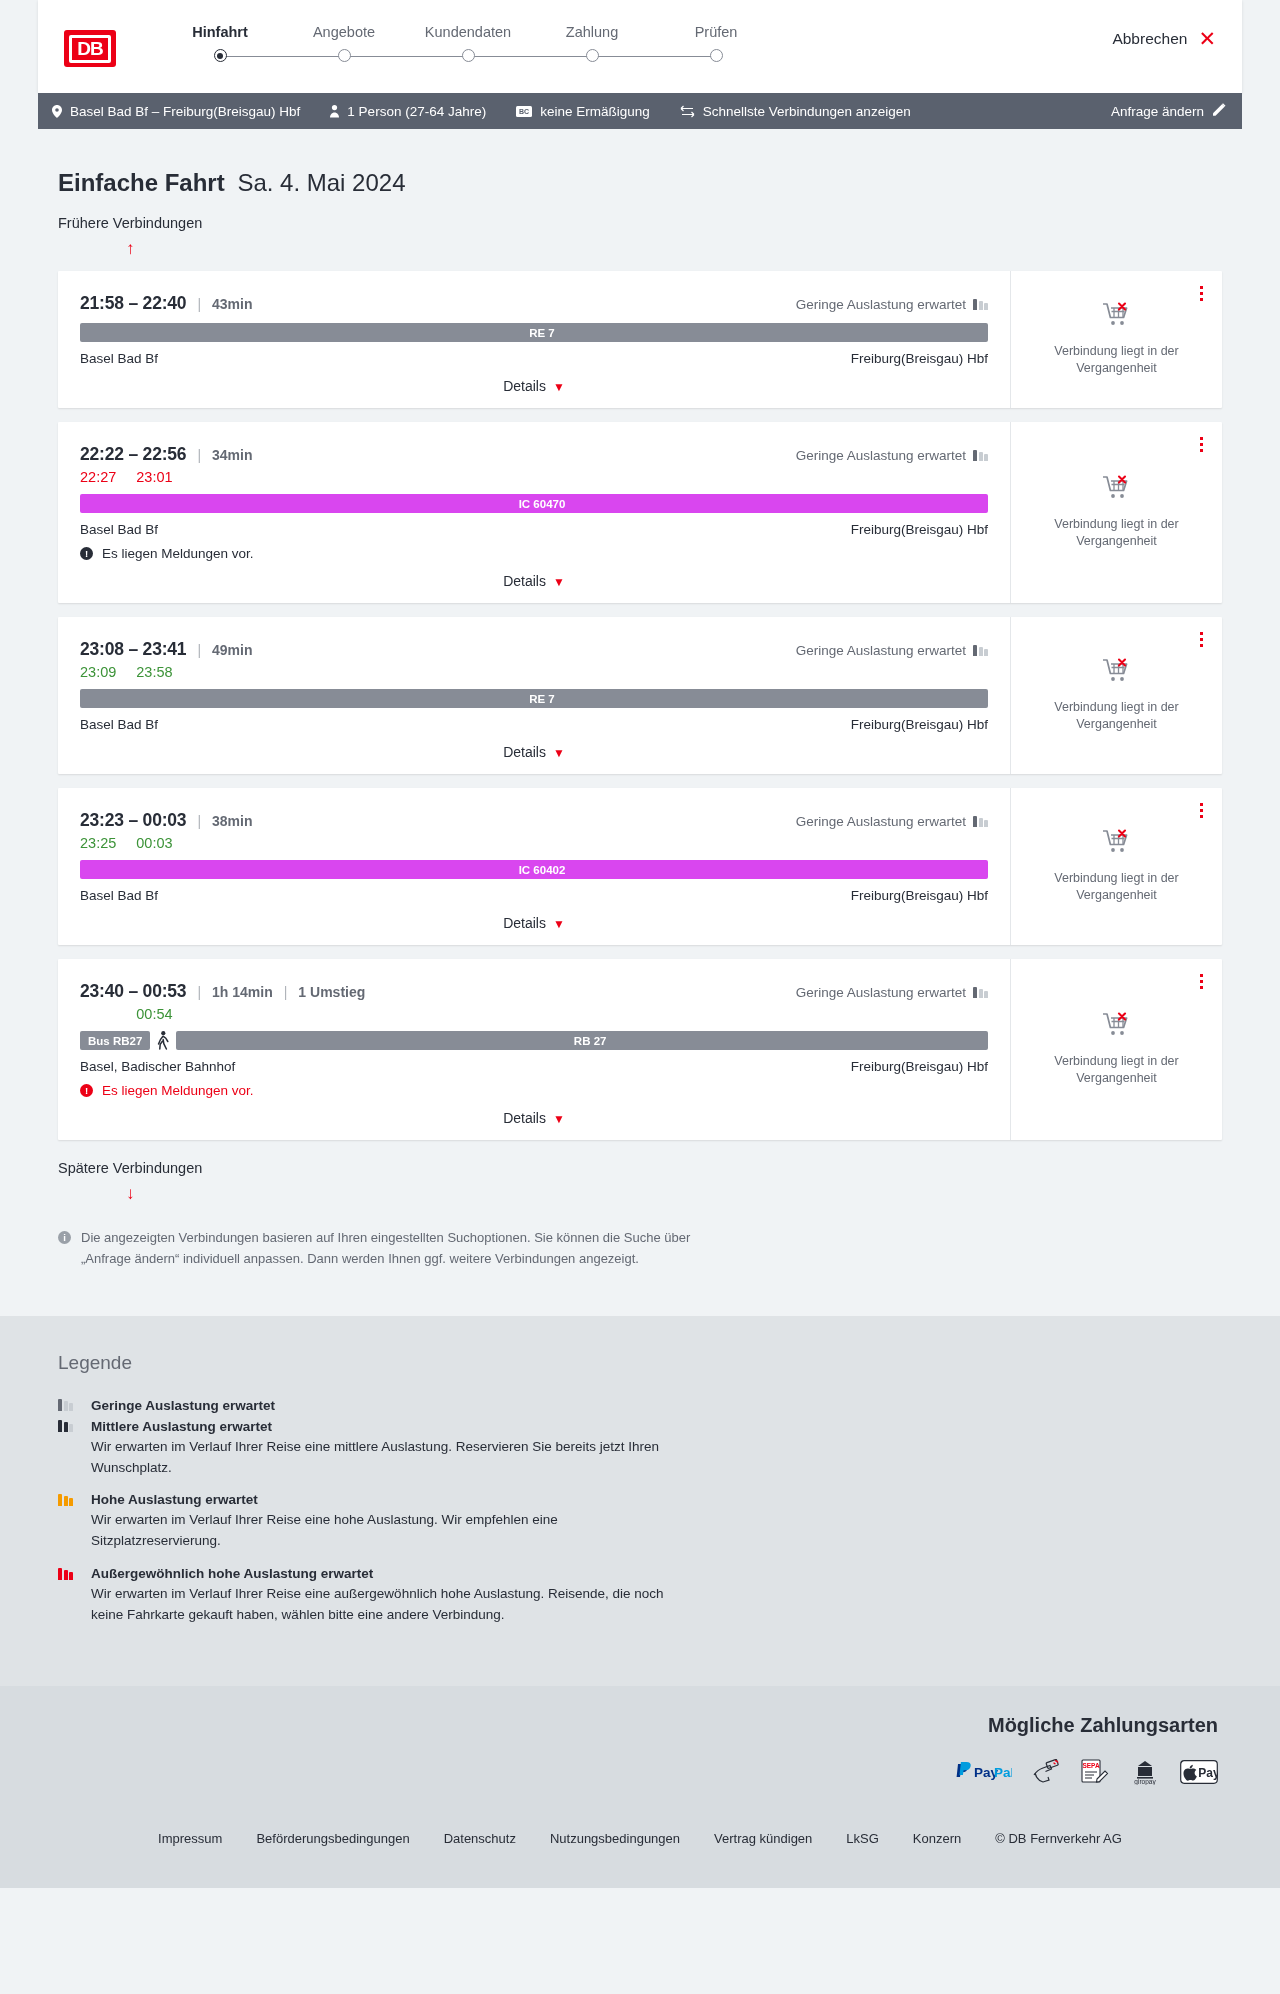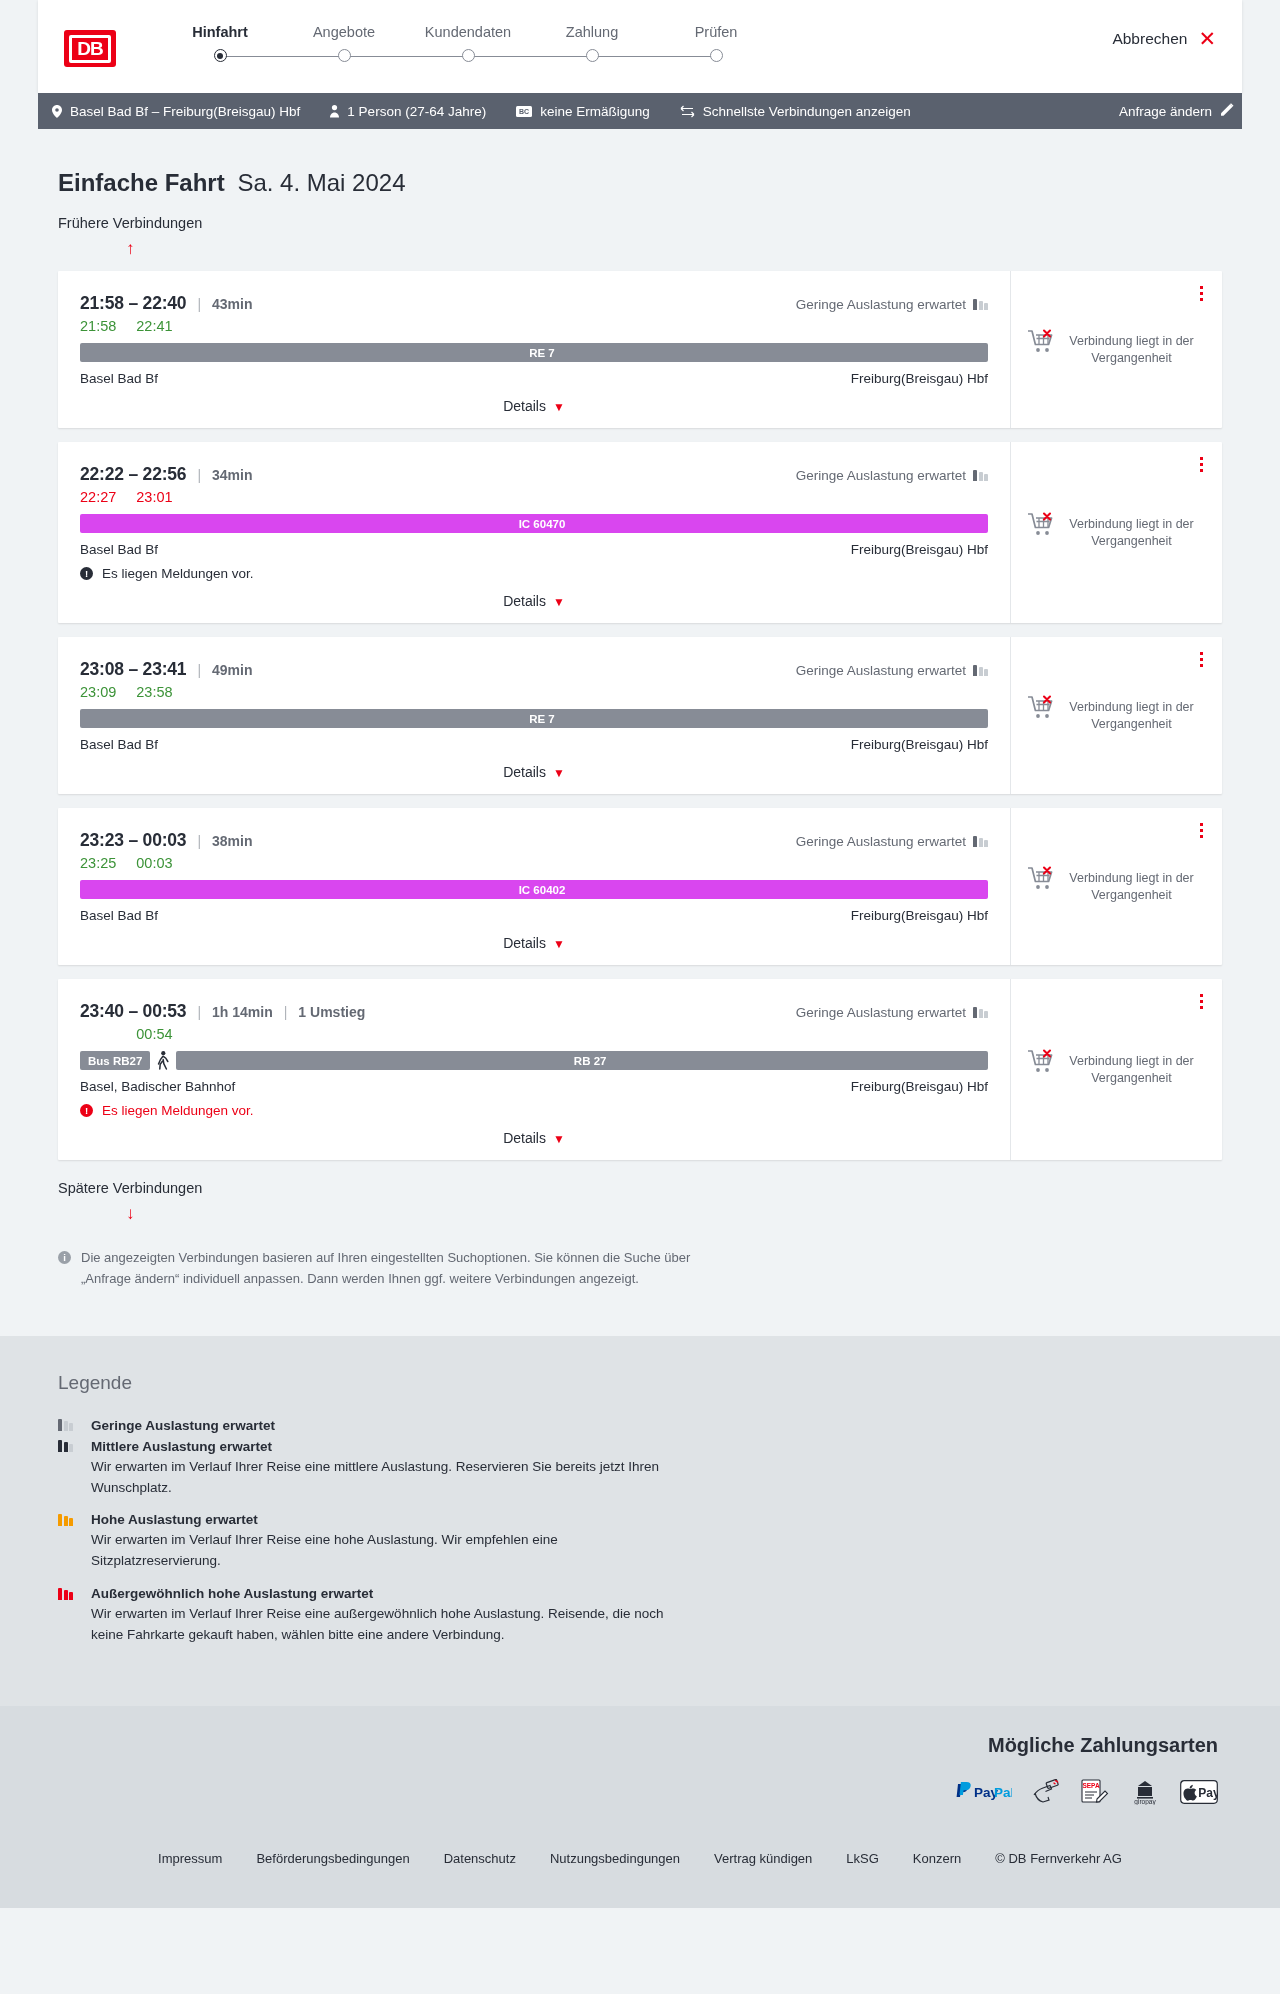--- a/index.html
+++ b/index.html
@@ -66,21 +66,21 @@
     background:#5a616e;
     margin: 0 38px;
     height:36px;
     display:flex; align-items:center;
     padding: 0 14px 0 14px;
     color:#ffffff; font-size:13.5px;
     position:relative;
   }
   .sb-item { display:flex; align-items:center; gap:8px; margin-right:30px; white-space:nowrap; cursor:pointer; }
   .sb-item svg { display:block; }
-  .sb-right { position:absolute; right:8px; display:flex; align-items:center; gap:9px; cursor:pointer;justify-content:flex-end; }
+  .sb-right { position:absolute; right:16px; display:flex; align-items:center; gap:9px; cursor:pointer;justify-content:flex-end; }
 
   
   .main { padding: 0 38px; }
   .page-title {
     margin-top:40px; margin-left:20px;
     font-size:24px; color:#282d37;
   }
   .page-title b { font-weight:bold; }
   .page-title span { font-weight:normal; margin-left:6px; }
 
@@ -93,21 +93,21 @@
 
   
   .card {
     background:#ffffff; margin-top:14px; margin-left:20px; margin-right:20px;
     display:flex; box-shadow:0 1px 2px rgba(0,0,0,0.10);
     border-radius:1px;
   }
   .card-left { flex:1 1 auto; padding:22px 22px 10px 22px; min-width:0; }
   .card-right {
     flex:0 0 212px; border-left:1px solid #e4e7ea;
-    position:relative; display:flex; flex-direction:row;
+    position:relative; display:flex; flex-direction:column;
     align-items:center; justify-content:center; padding:14px 16px;
   }
   .kebab {
     position:absolute; top:12px; right:16px;
     display:flex; flex-direction:column; gap:3px; cursor:pointer; padding:3px;
   }
   .kebab i { width:3px; height:3px; background:#ec0016; display:block; border-radius:0; }
 
   .cart-x { margin-bottom:10px; }
   .past-text {
@@ -319,24 +319,20 @@
             <span class="sep">|</span>
             <span class="dur">43min</span>
             <span class="occ">
               <span>Geringe Auslastung erwartet</span>
               <span class="occ-bars ">
                 <span style="background:#646973"></span>
                 <span style="background:#c8cdd2"></span>
                 <span style="background:#c8cdd2"></span>
               </span>
             </span>
-          </div>
-          <div class="row-actual">
-            <span class="t green">21:58</span>
-            <span class="t green">22:41</span>
           </div>
           <div class="legs">
             <div class="leg grey grow">RE 7</div>
           </div>
           <div class="stations">
             <span class="from">Basel Bad Bf</span>
             <span class="to">Freiburg(Breisgau) Hbf</span>
           </div>
           <div class="details"><span>Details</span><span class="chev">▼</span></div>
         </div>

